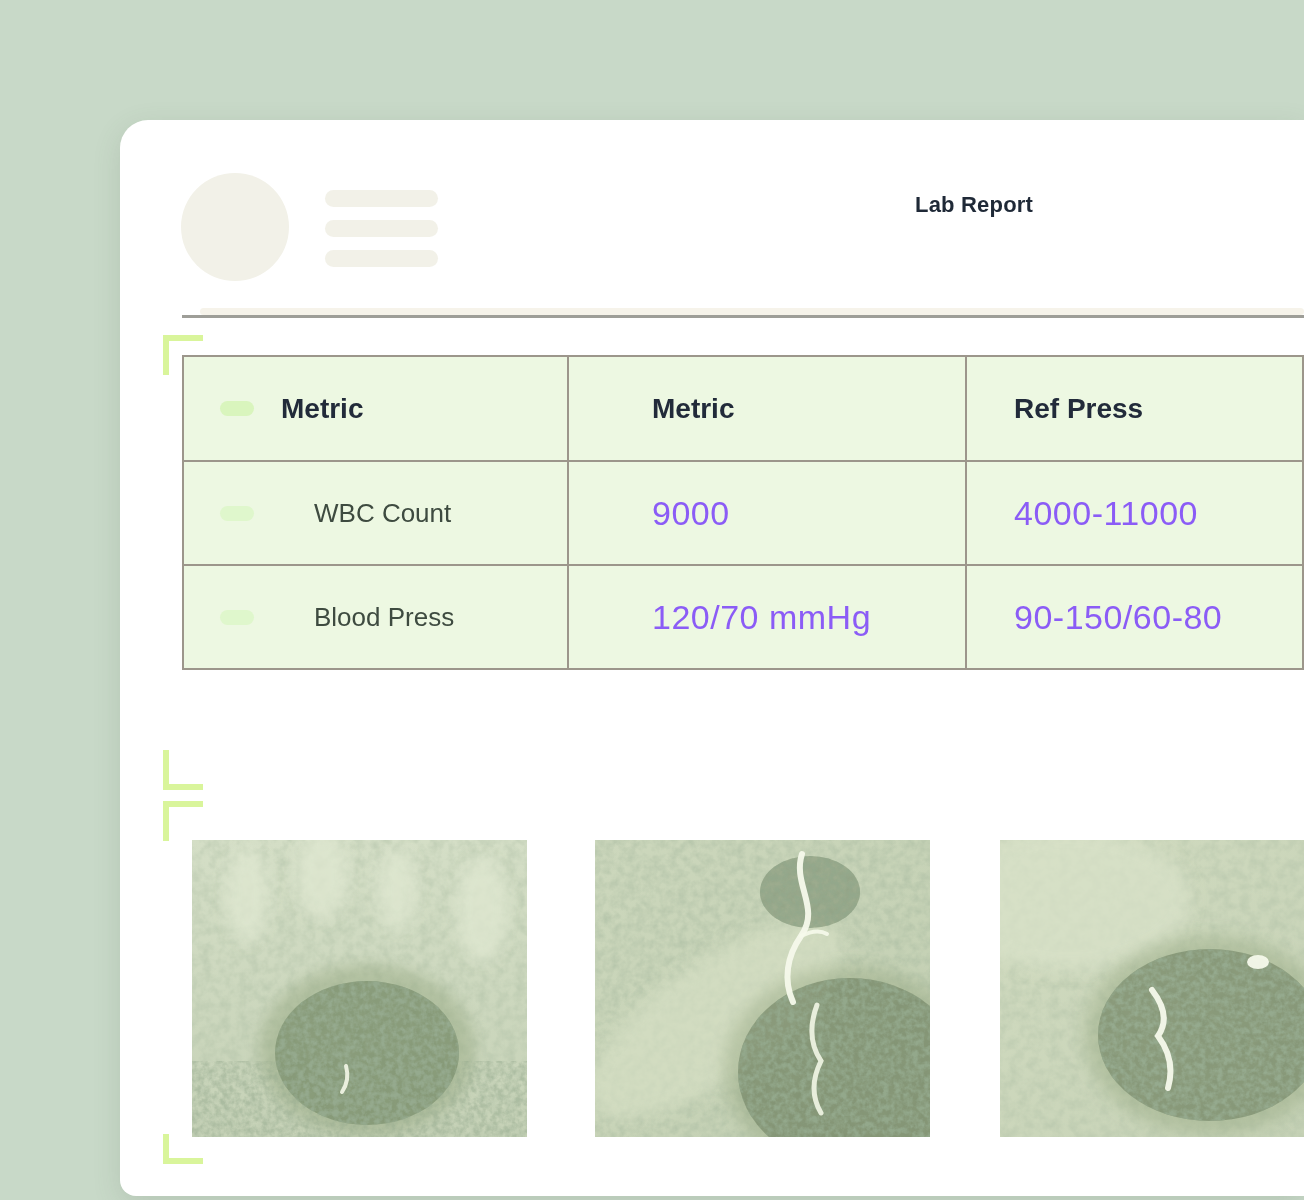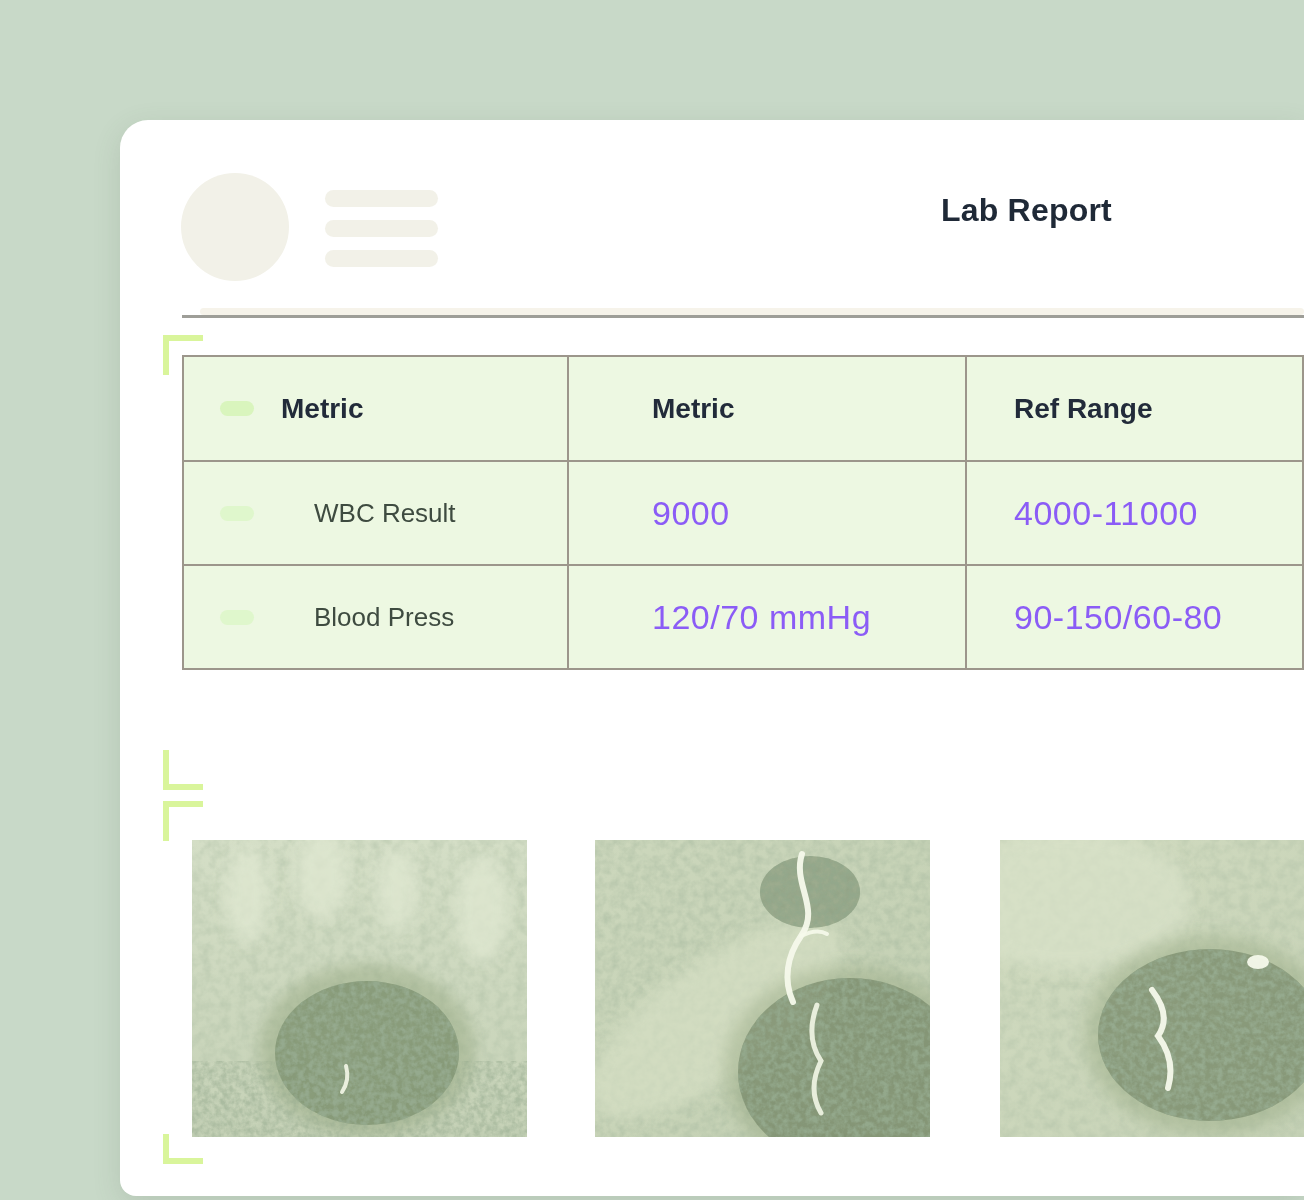--- a/index.html
+++ b/index.html
@@ -22,22 +22,22 @@
     position:absolute; left:61px; top:53px;
     width:108px; height:108px; border-radius:50%;
     background:#F2F1E8;
   }
   .menu-lines { position:absolute; left:205px; top:70px; width:113px; }
   .menu-lines span {
     display:block; height:17px; border-radius:9px;
     background:#F2F1E8; margin-bottom:13px;
   }
   .title {
-    position:absolute; left:821px; top:72px;
-    font-size:32px; font-weight:700; color:#1F2937; letter-spacing:.2px;
+    position:absolute; left:795px; top:72px;
+    font-size:22px; font-weight:700; color:#1F2937; letter-spacing:.2px;
   }
   .divider-soft {
     position:absolute; left:80px; top:188px; width:1104px; height:7px;
     background:#F6F3EA; border-radius:4px;
   }
   .divider {
     position:absolute; left:62px; top:195px; width:1122px; height:3px;
     background:#9E9E98;
   }
   
@@ -114,29 +114,29 @@
       </colgroup>
     <thead>
       <tr style="height:105px">
         <th class="c-metric">
           <div class="cellflex">
             <span class="pill pill-strong"></span>
             <span class="hlabel">Metric</span>
           </div>
         </th>
         <th class="c-result">Metric</th>
-        <th class="c-ref">Ref Range</th>
+        <th class="c-ref">Ref Press</th>
       </tr>
     </thead>
     <tbody>
       <tr>
         <td class="c-metric">
           <div class="cellflex">
             <span class="pill"></span>
-            <span class="mlabel">WBC Result</span>
+            <span class="mlabel">WBC Count</span>
           </div>
         </td>
         <td class="c-result mono">9000</td>
         <td class="c-ref mono">4000-11000</td>
       </tr>
       <tr>
         <td class="c-metric">
           <div class="cellflex">
             <span class="pill"></span>
             <span class="mlabel">Blood Press</span>

